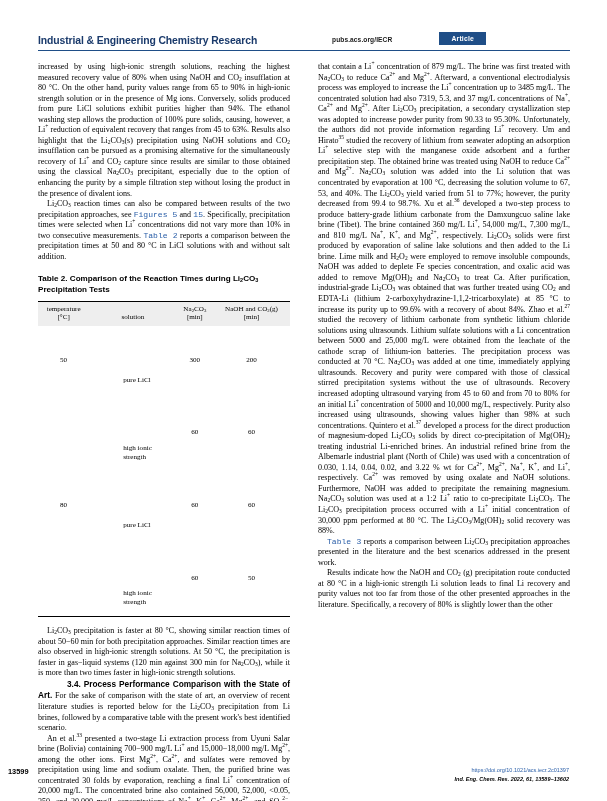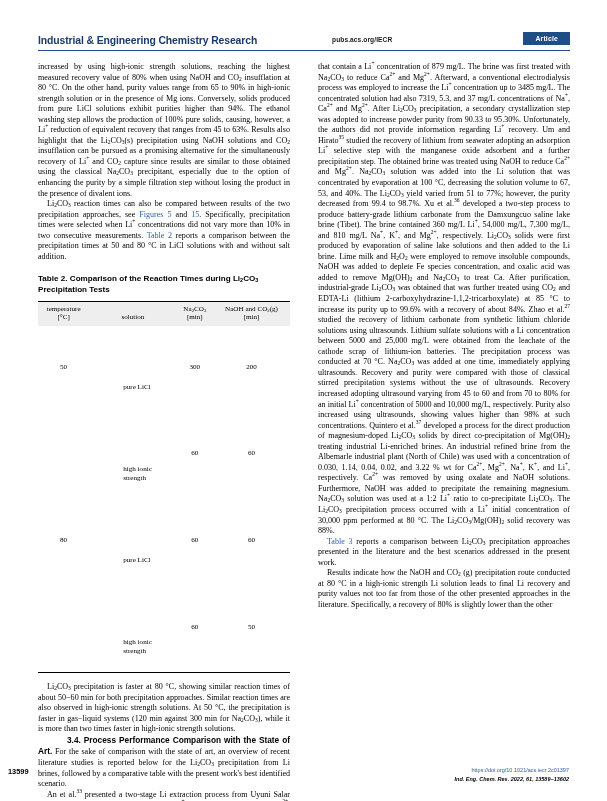--- a/index.html
+++ b/index.html
@@ -16,21 +16,21 @@
     color: #000000;
     overflow: hidden;
     box-sizing: border-box;
   }
 
   
   .runhead {
     position: absolute;
     left: 38px;
     top: 31px;
-    width: 532px;
+    width: 448px;
     height: 18px;
     display: flex;
     align-items: center;
     justify-content: space-between;
   }
   .runhead-journal {
     font-family: "Liberation Sans", sans-serif;
     font-weight: bold;
     font-size: 10.4px;
     letter-spacing: -0.1px;
@@ -88,21 +88,21 @@
   }
   p.body.indent { text-indent: 9px; }
 
   sub, sup {
     font-size: 0.68em;
     line-height: 0;
   }
   sup { vertical-align: super; }
   sub { vertical-align: -0.22em; }
 
-  .xref { color: #2b5fa8; }
+  .xref { color: #2b5fa8; font-family: Liberation Mono, monospace; }
 
   
   .tbl-wrap { margin-top: 10.5px; }
   .tbl-caption {
     font-family: "Liberation Sans", sans-serif;
     font-weight: bold;
     font-size: 8.1px;
     line-height: 11px;
     margin: 0 0 6px 0;
     text-align: left;
@@ -115,21 +115,21 @@
   }
   table.data thead th {
     background: #eeeeee;
     font-weight: normal;
     text-align: center;
     padding: 3px 2px 4px 2px;
     vertical-align: middle;
     margin-top: 17px;
   }
   table.data thead tr { border-top: 0.9px solid #000; }
-  table.data tbody tr td { padding: 17px 2px; }
+  table.data tbody tr td { padding: 10px 2px; }
   table.data td.c { text-align: center; }
   table.data td.sol { text-align: left; padding-left: 34px; }
   table.data td.sol .hang { display: block; padding-left: 0; margin-top: 40px; }
   .tbl-rule-bottom { border-bottom: 0.9px solid #000; }
   .tbl-after { height: 9px; }
 
   .sec-head {
     font-family: "Liberation Sans", sans-serif;
     font-weight: bold;
     font-size: 8.3px;

